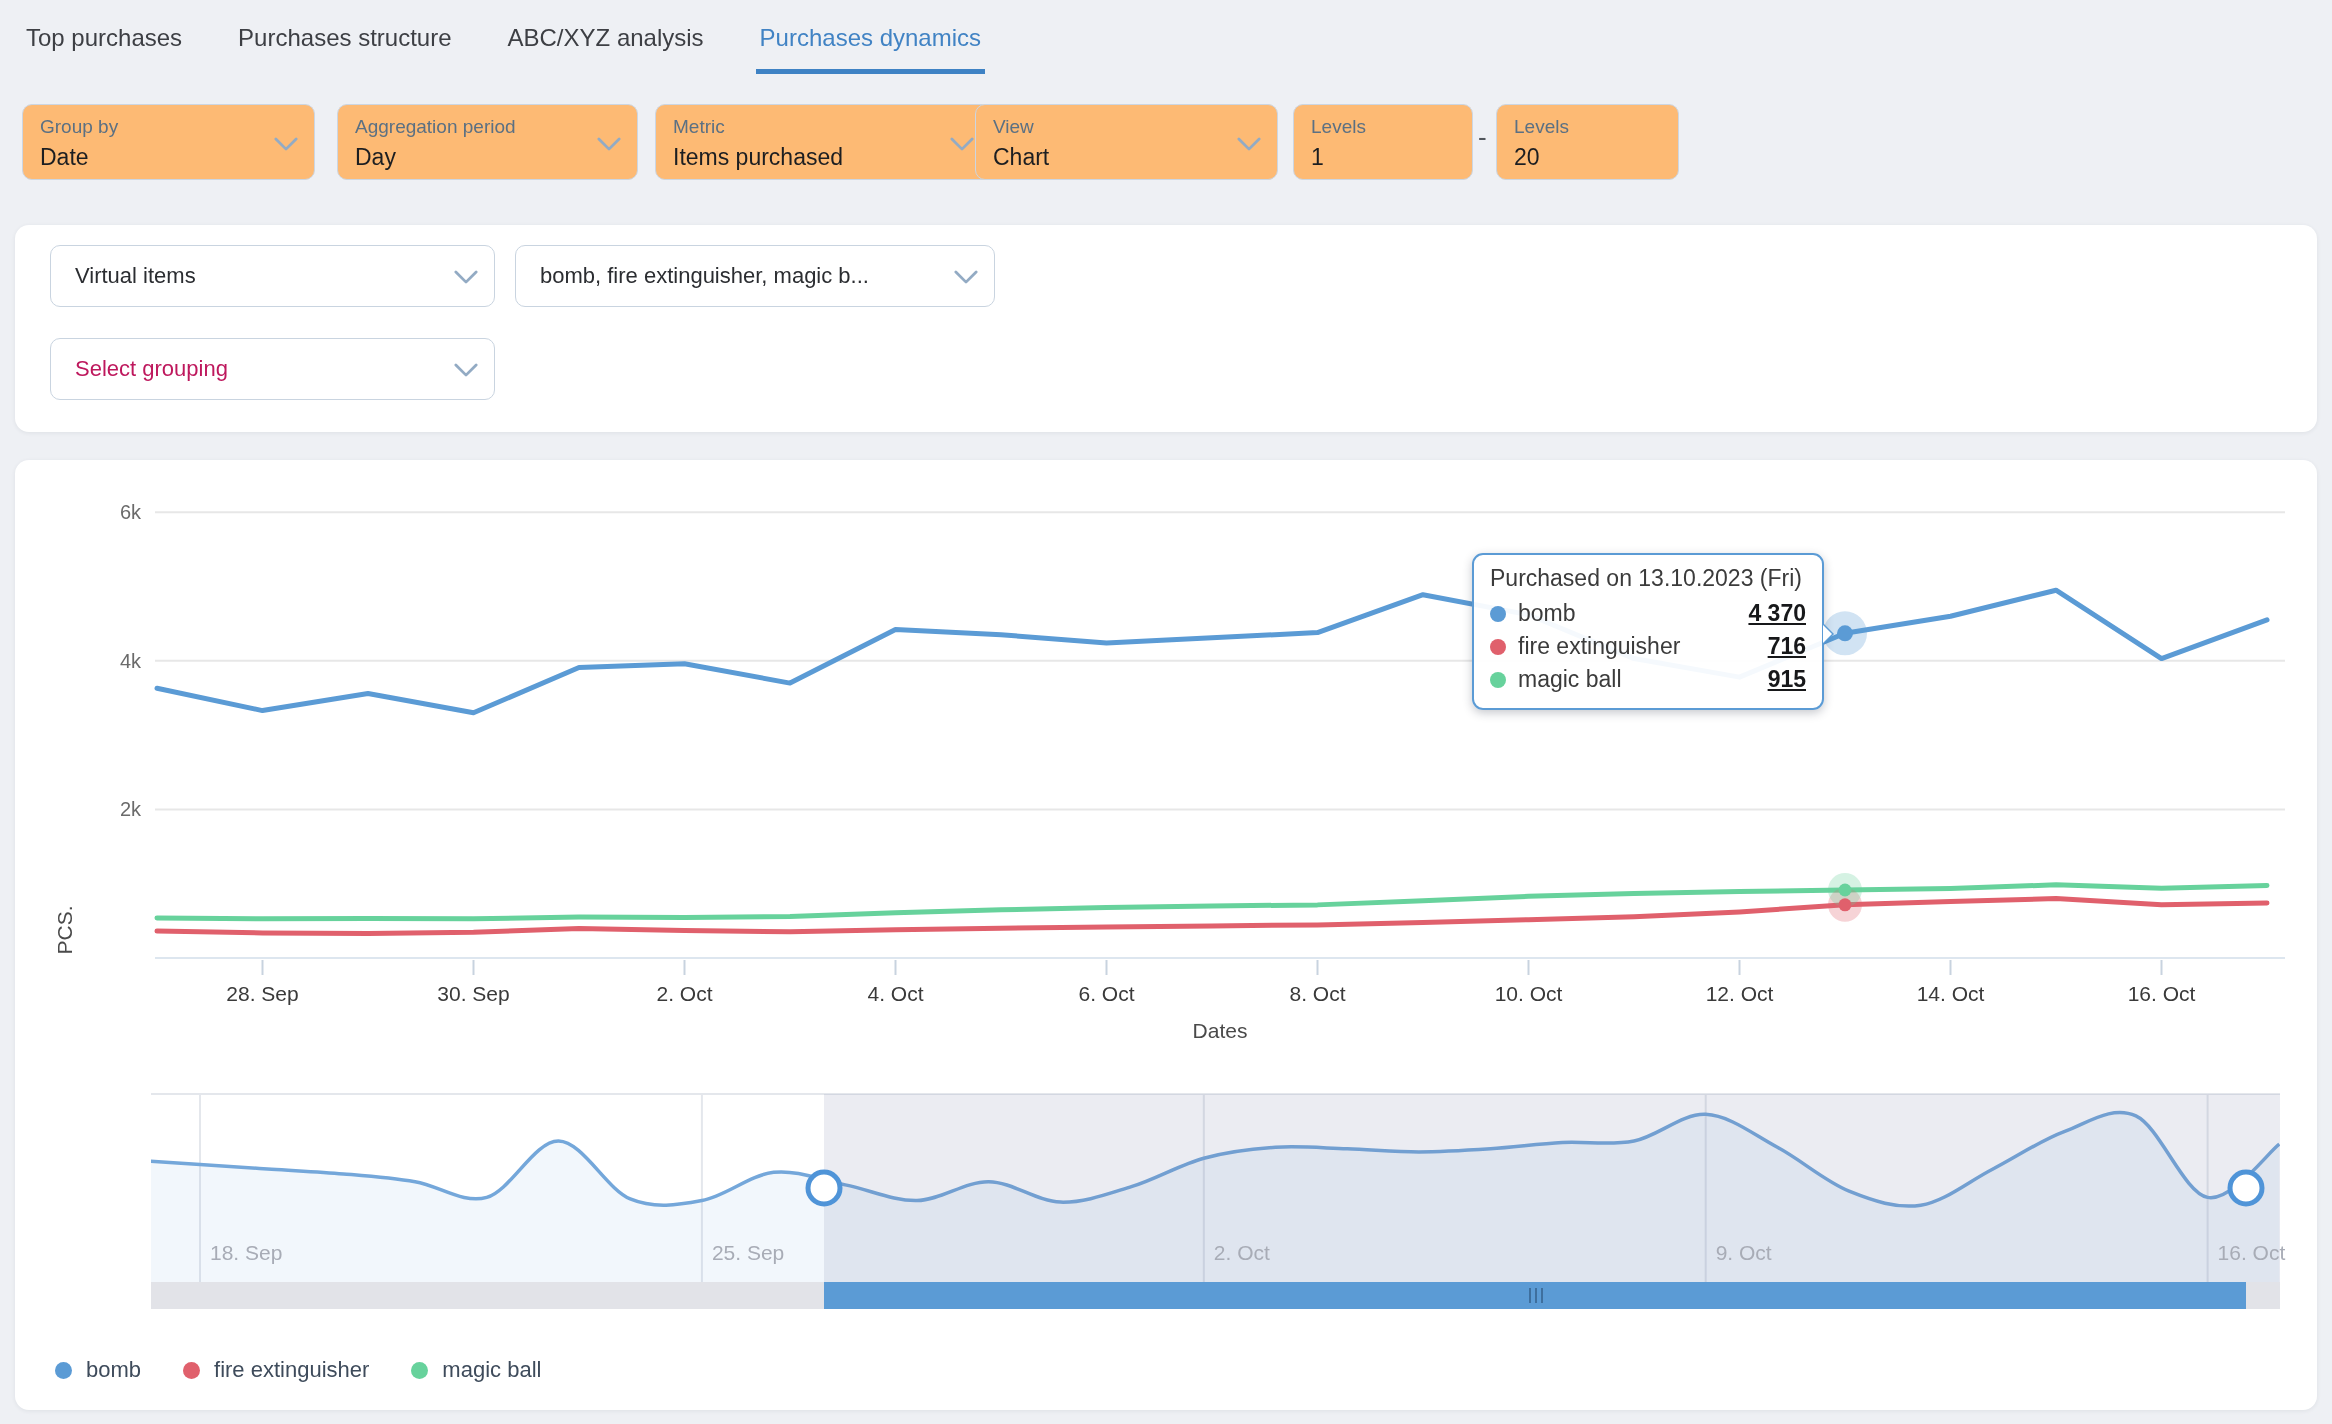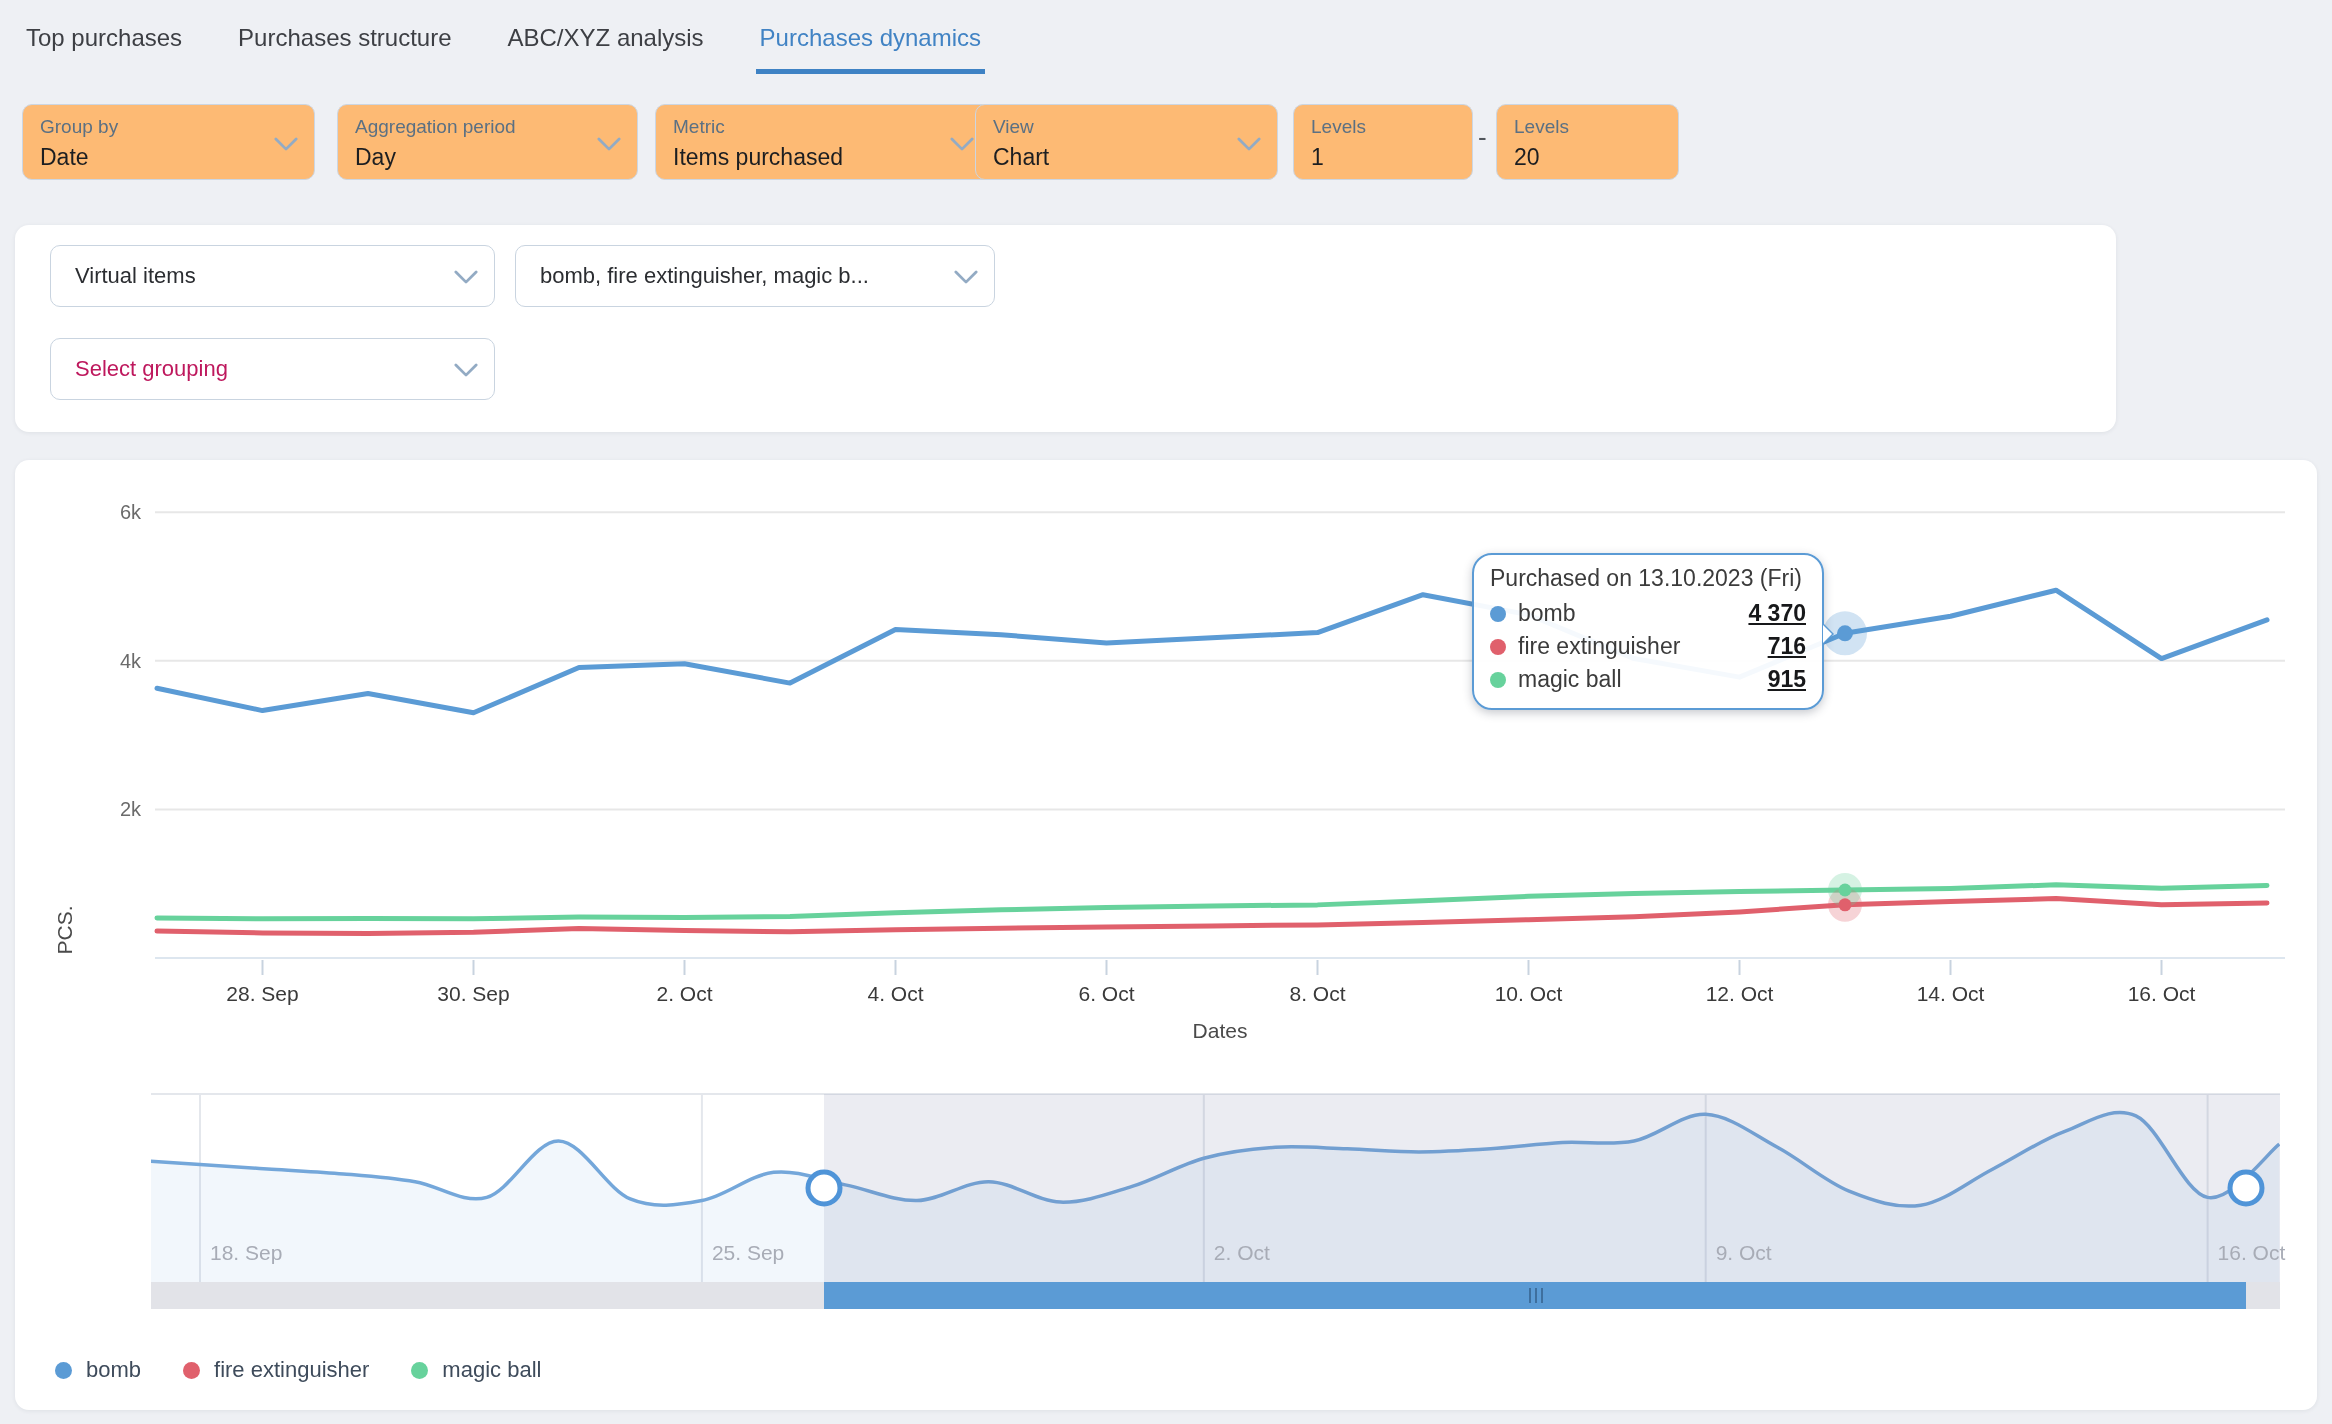--- a/index.html
+++ b/index.html
@@ -20,35 +20,35 @@
   .fbox .flabel { position:absolute; left:17px; top:11px; font-size:19px; color:#5b7083; white-space:nowrap; }
   .fbox .fvalue { position:absolute; left:17px; top:39px; font-size:23px; color:#1c1e21; white-space:nowrap; }
   .chev { position:absolute; right:16px; top:32px; width:24px; height:15px; }
   .chev svg { width:100%; height:100%; }
   #f0{left:22px;width:293px;} #f1{left:337px;width:301px;} #f2{left:655px;width:336px;}
   #f3{left:975px;width:303px;text-align:center;} #f4{left:1293px;width:180px;} #f5{left:1496px;width:183px;}
   .dash { position:absolute; left:1478px; top:122px; font-size:26px; color:#50555b; }
   
   .card { position:absolute; background:#fff; border-radius:14px;
           box-shadow:0 1px 4px rgba(40,50,70,.08); }
-  #selects-card { left:15px; top:225px; width:2101px; height:207px; }
+  #selects-card { left:15px; top:225px; width:2302px; height:207px; }
   .sbox { position:absolute; height:62px; background:#fff; border:1px solid #c9d4e0;
           border-radius:10px; display:flex; align-items:center; padding:0 52px 0 24px; }
   .sbox .svalue { font-size:22px; color:#2b2d31; white-space:nowrap; overflow:hidden; }
   .sbox.placeholder .svalue { color:#be185d; }
   .sbox .chev { top:24px; }
   #s0{left:35px; top:20px; width:445px;}
   #s1{left:500px; top:20px; width:480px;}
   #s2{left:35px; top:113px; width:445px;}
   
   #chart-card { left:15px; top:460px; width:2302px; height:950px; }
   #chart-svg { position:absolute; left:0; top:0; }
   
   .tooltip { position:absolute; left:1457px; top:93px; width:352px;
-             background:rgba(255,255,255,.94); border:2px solid #5b9bd5; border-radius:20px;
+             background:rgba(255,255,255,.94); border:2px solid #5b9bd5; border-radius:11px;
              box-shadow:0 3px 10px rgba(30,40,60,.25); padding:10px 16px 12px 16px; z-index:5; }
   .tooltip:after { content:""; position:absolute; right:-24px; top:67px;
              border:12px solid transparent; border-left-color:#5b9bd5; }
   .tooltip:before { content:""; position:absolute; right:-19px; top:70px;
              border:9px solid transparent; border-left-color:#fff; z-index:1; }
   .tt-title { font-size:23px; color:#3b3b3b; margin-bottom:5px; white-space:nowrap; }
   .tt-row { display:flex; align-items:center; gap:12px; height:33px; font-size:23px; color:#3b3b3b; }
   .tt-dot { width:16px; height:16px; border-radius:50%; flex:none; }
   .tt-val { margin-left:auto; font-weight:bold; color:#17181a;text-decoration:underline; }
   

